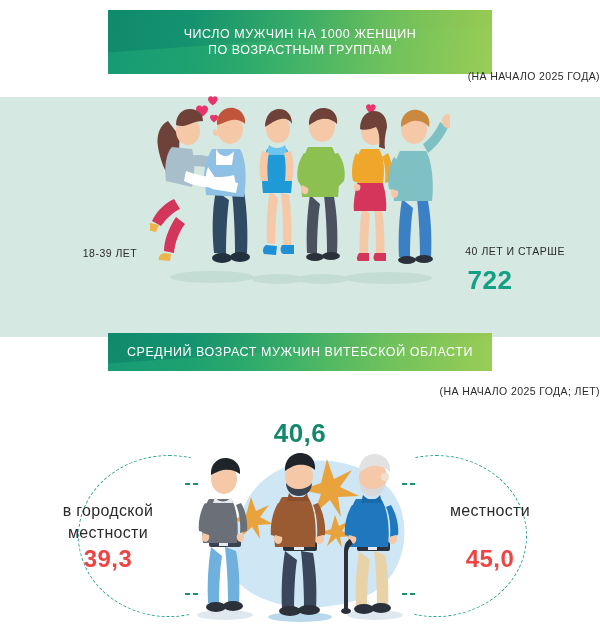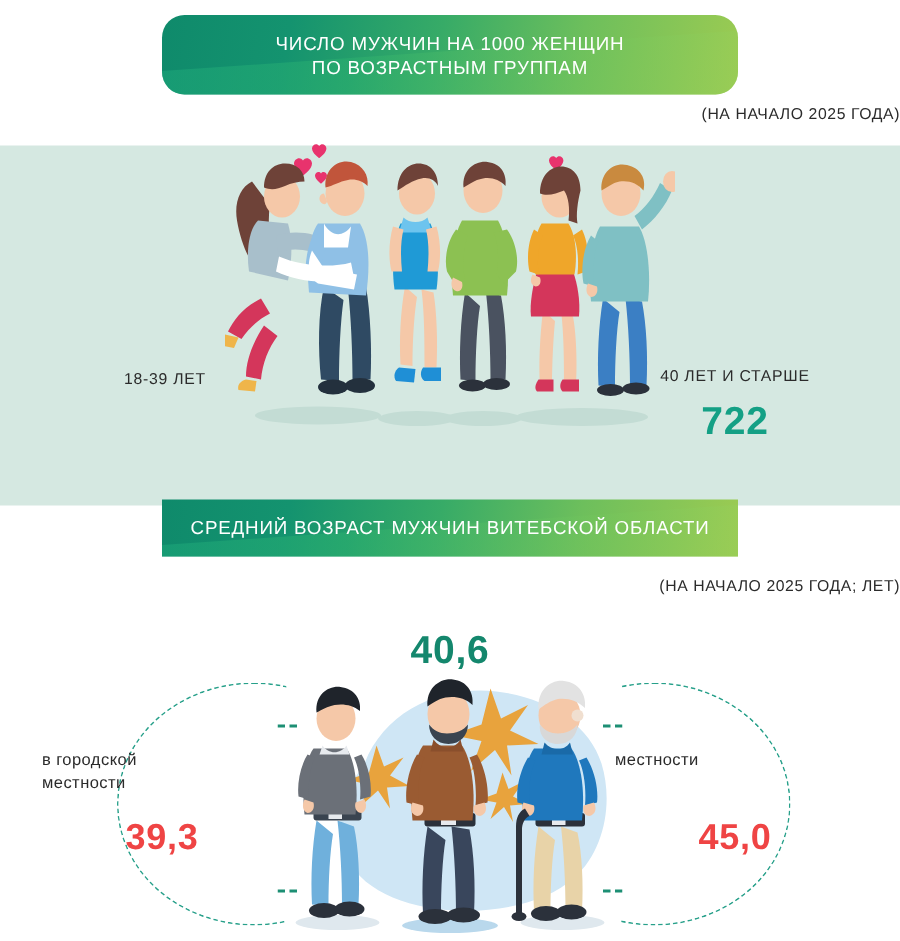--- a/index.html
+++ b/index.html
@@ -27,21 +27,21 @@
     opacity:.55;
   }
   .banner .btext{
     position:relative;z-index:2;
     color:#ffffff;
     text-align:center;
     letter-spacing:.55px;
     line-height:1.28;
     font-weight:400;
   }
-  #banner1{top:10px;height:53px;border-radius:15px;}
+  #banner1{top:10px;height:64px;}
   #banner1 .btext{font-size:12.5px;}
   #banner2{top:333px;height:38px;}
   #banner2 .btext{font-size:12.5px;}
 
   .subtitle{
     position:absolute;left:0;width:600px;text-align:right;
     font-size:10.5px;color:#2b2b2b;letter-spacing:.4px;
   }
   #sub1{top:70px;}
   #sub2{top:385px;}
@@ -54,31 +54,31 @@
   .label1{
     position:absolute;font-size:10.5px;color:#2b2b2b;letter-spacing:.5px;
     text-align:center;white-space:nowrap;
   }
   .big1{
     position:absolute;font-size:26px;font-weight:bold;color:#0e8b6a;
     letter-spacing:.5px;text-align:center;white-space:nowrap;
   }
   #lbl-young{left:40px;top:150px;width:140px;}
   #val-young{left:40px;top:170px;width:140px;}
-  #lbl-old{left:415px;top:148px;width:150px;}
+  #lbl-old{left:415px;top:148px;width:150px;text-align:right;}
   #val-old{left:415px;top:168px;width:150px;color:#14a085;}
 
   
   #val-avg{
     position:absolute;left:0;top:418px;width:600px;text-align:center;
     font-size:26px;font-weight:bold;color:#14876d;letter-spacing:.5px;
   }
   .label2{
-    position:absolute;font-size:11px;color:#2b2b2b;letter-spacing:.3px;
-    text-align:left;line-height:1.35;white-space:nowrap;
+    position:absolute;font-size:16px;color:#2b2b2b;letter-spacing:.3px;
+    text-align:center;line-height:1.35;white-space:nowrap;
   }
   .big2{
     position:absolute;font-size:24px;font-weight:bold;color:#ef4444;
     letter-spacing:.5px;text-align:center;white-space:nowrap;
   }
   #lbl-urban{left:28px;top:500px;width:160px;}
   #val-urban{left:28px;top:545px;width:160px;}
   #lbl-rural{left:410px;top:500px;width:160px;}
   #val-rural{left:410px;top:545px;width:160px;}
 

